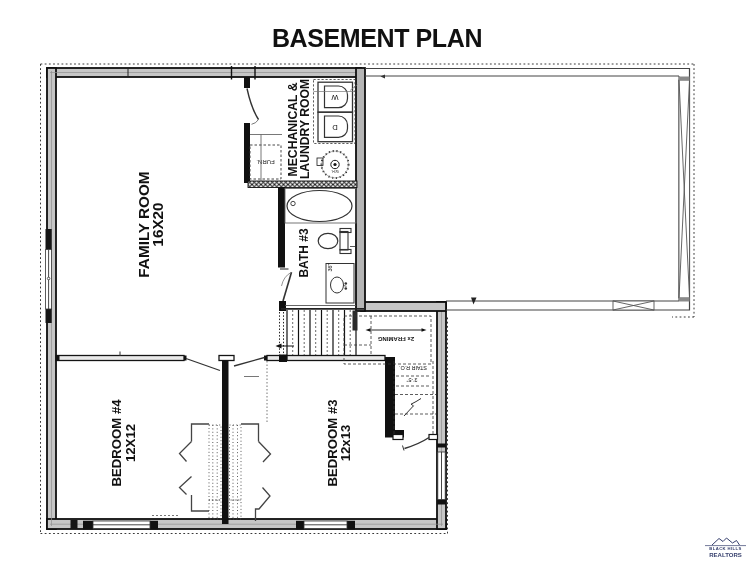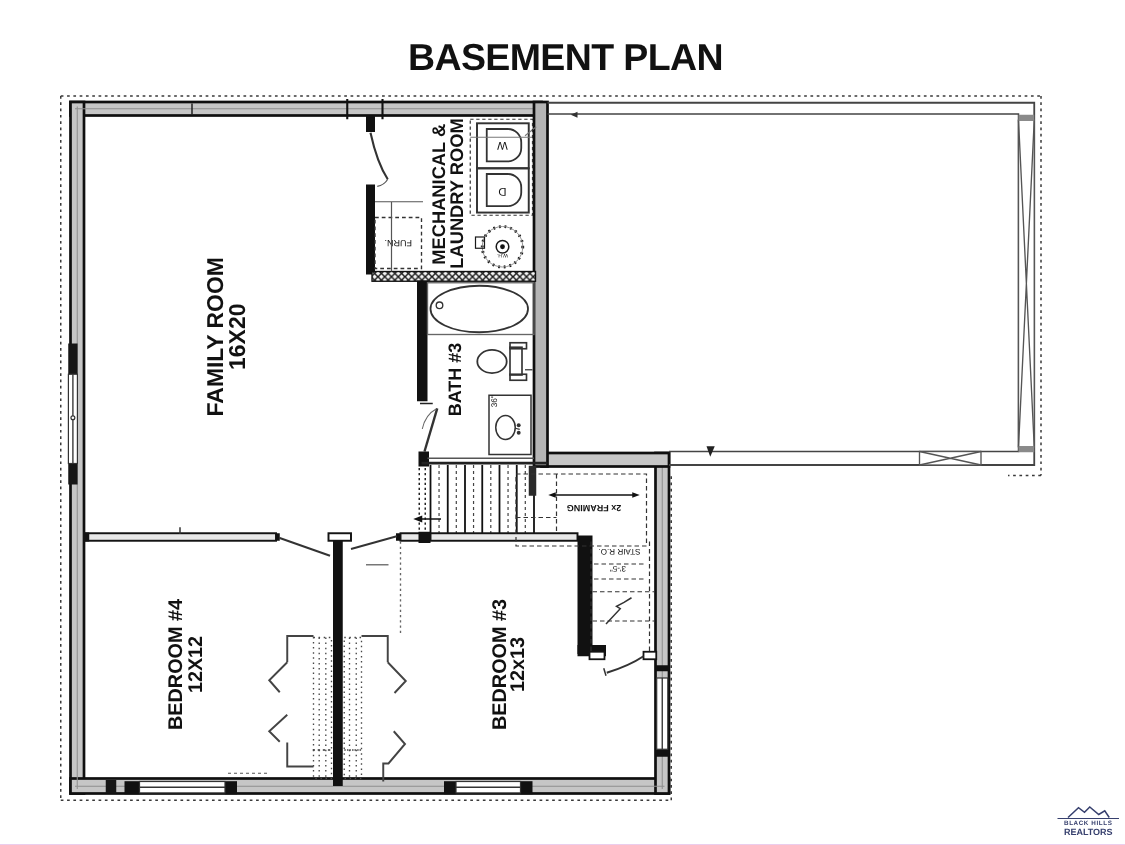--- a/index.html
+++ b/index.html
@@ -1,16 +1,16 @@
 <!DOCTYPE html>
 <html><head>
 <meta charset="utf-8">
 <style>
   html,body{margin:0;padding:0;background:#fff;}
-  #page{position:relative;width:750px;height:563px;background:#a21caf;overflow:hidden;}
+  #page{position:relative;width:750px;height:563px;background:#86efac;overflow:hidden;}
   svg{display:block;}
   text{font-family:"Liberation Sans", sans-serif;}
 </style>
 </head>
 <body>
 <div id="page">
 <svg width="750" height="563" viewBox="0 0 750 563">
 <defs>
   <pattern id="hatch" width="4.5" height="4.5" patternUnits="userSpaceOnUse">
     <rect width="4.5" height="4.5" fill="#f6f6f6"></rect>

